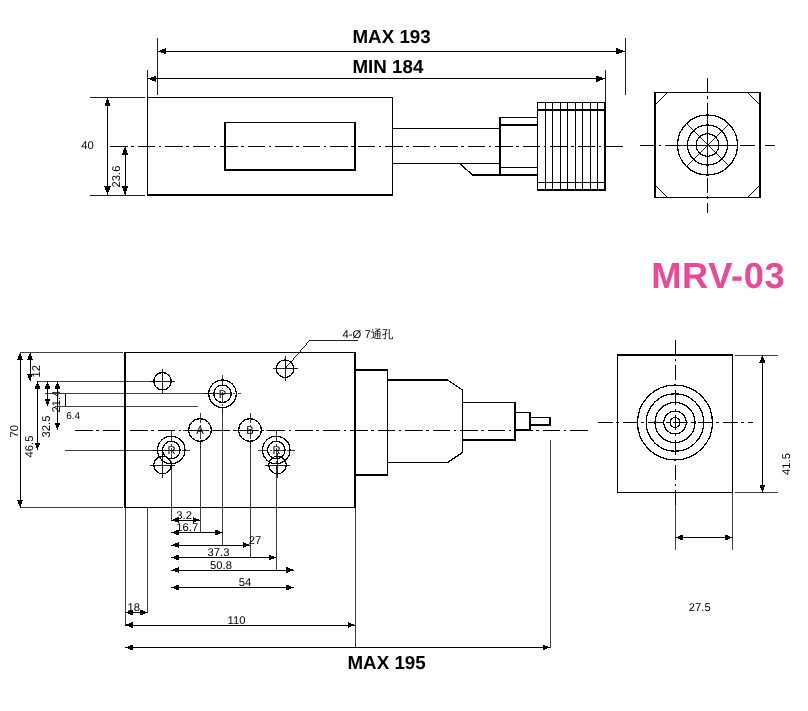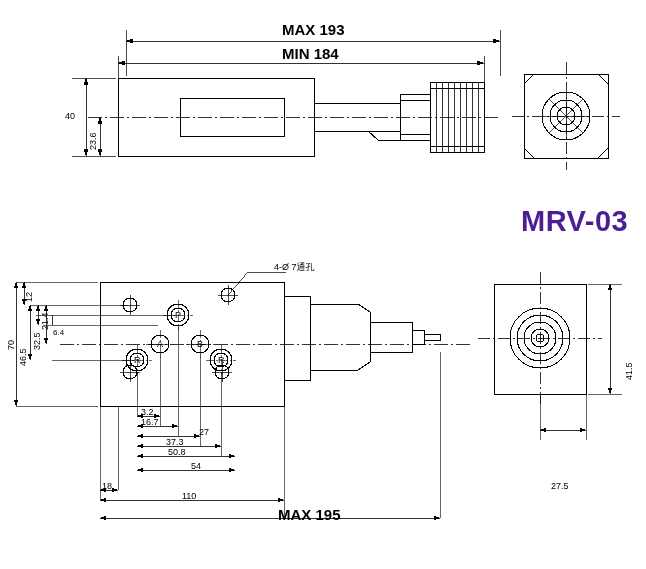--- a/index.html
+++ b/index.html
@@ -2,21 +2,21 @@
 <html><head>
 <meta charset="utf-8">
 <style>
   html,body{margin:0;padding:0;background:#ffffff;}
   body{width:646px;height:569px;position:relative;font-family:"Liberation Sans",sans-serif;color:#000;overflow:hidden;}
   #sheet{position:absolute;left:0;top:0;width:646px;height:569px;}
   svg{display:block;}
   .lbl{position:absolute;font-size:9px;line-height:10px;color:#000;white-space:nowrap;}
   .lbl.b{font-weight:bold;font-size:15px;}
   .lbl.rot{transform-origin:left top;}
-  .title{position:absolute;font-size:29px;font-weight:bold;letter-spacing:0.5px;color:#4c1d95;}
+  .title{position:absolute;font-size:29px;font-weight:bold;letter-spacing:0.5px;color:#ec4899;}
 </style>
 </head>
 <body>
 
 <div id="sheet">
 
 <svg width="646" height="569" viewBox="0 0 646 569">
   <g fill="none" stroke="#000" stroke-width="1" shape-rendering="crispEdges">
 
     <rect x="118" y="78" width="196" height="78"></rect>
@@ -182,21 +182,21 @@
 <div class="lbl" style="left:53px;top:328px;font-size:8px;">6.4</div>
 
 <div class="lbl" style="left:141px;top:407px;">3.2</div>
 <div class="lbl" style="left:141px;top:417px;">16.7</div>
 <div class="lbl" style="left:154px;top:427px;margin-left:45px;">27</div>
 <div class="lbl" style="left:166px;top:437px;">37.3</div>
 <div class="lbl" style="left:168px;top:447px;">50.8</div>
 <div class="lbl" style="left:174px;top:461px;padding-left:17px;">54</div>
 <div class="lbl" style="left:102px;top:481px;">18</div>
 <div class="lbl" style="left:182px;top:491px;">110</div>
-<div class="lbl b" style="left:242px;top:510px;padding-left:36px;">MAX 195</div>
+<div class="lbl b" style="left:242px;top:526px;padding-left:36px;">MAX 195</div>
 
 <div class="lbl" style="left:175px;top:310px;font-size:9px;">P</div>
 <div class="lbl" style="left:157px;top:339px;font-size:9px;">A</div>
 <div class="lbl" style="left:197px;top:339px;font-size:9px;">B</div>
 <div class="lbl" style="left:134px;top:355px;font-size:9px;">R</div>
 <div class="lbl" style="left:218px;top:355px;font-size:9px;">R</div>
 
 <div class="lbl rot" style="left:624px;top:380px;transform:rotate(-90deg);">41.5</div>
 <div class="lbl" style="left:551px;top:437px;margin-top:44px;">27.5</div>
 

